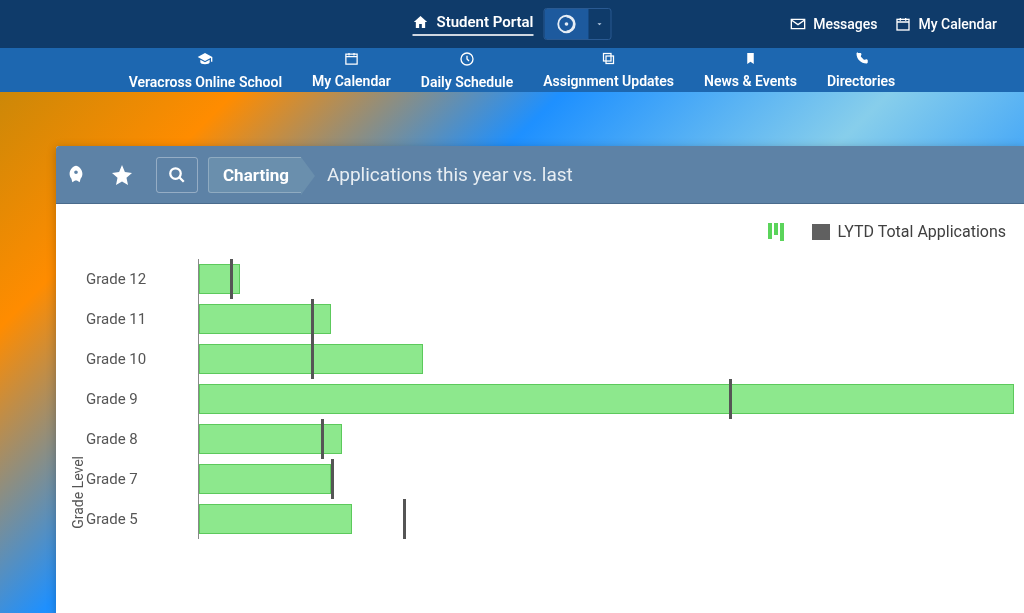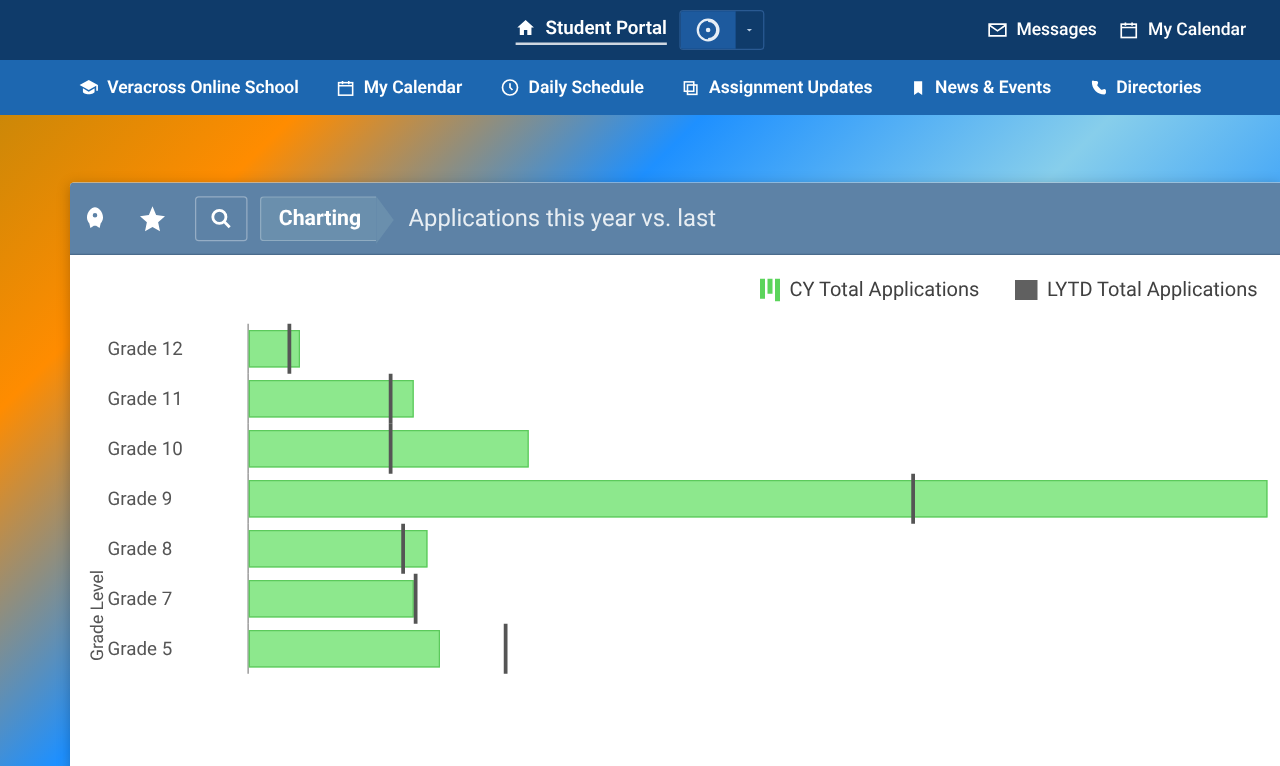--- a/index.html
+++ b/index.html
@@ -86,20 +86,21 @@
     padding: 0 20px;
   }
   .nav-item {
     color: #fff;
     font-size: 14px;
     font-weight: 600;
     display: flex;
     align-items: center;
     gap: 7px;
     white-space: nowrap;
+    flex-direction: column;
   }
 
   
   .content-wrap {
     position: absolute;
     top: 146px;
     left: 56px;
     right: 0;
     height: 480px;
     background: #fff;
@@ -375,21 +376,20 @@
   </div>
 
   <div class="chart-area">
     <div class="legend">
       <div class="legend-item">
         <span class="legend-swatch-bars">
             <span></span>
             <span></span>
             <span></span>
           </span>
-        <span>CY Total Applications</span>
       </div>
       <div class="legend-item">
         <span class="legend-swatch-square"></span>
         <span>LYTD Total Applications</span>
       </div>
     </div>
 
     <div class="chart-body">
       <div class="ylabel">Grade Level</div>
       <div class="rows" id="chart-rows">

